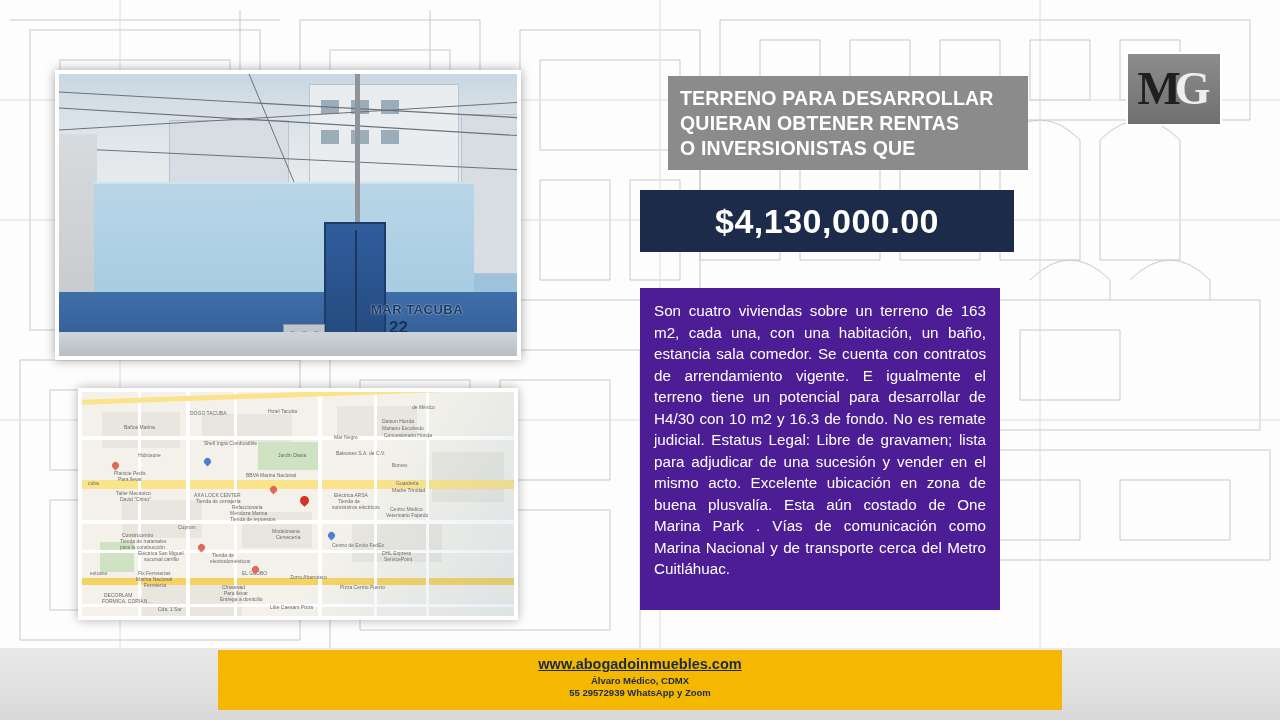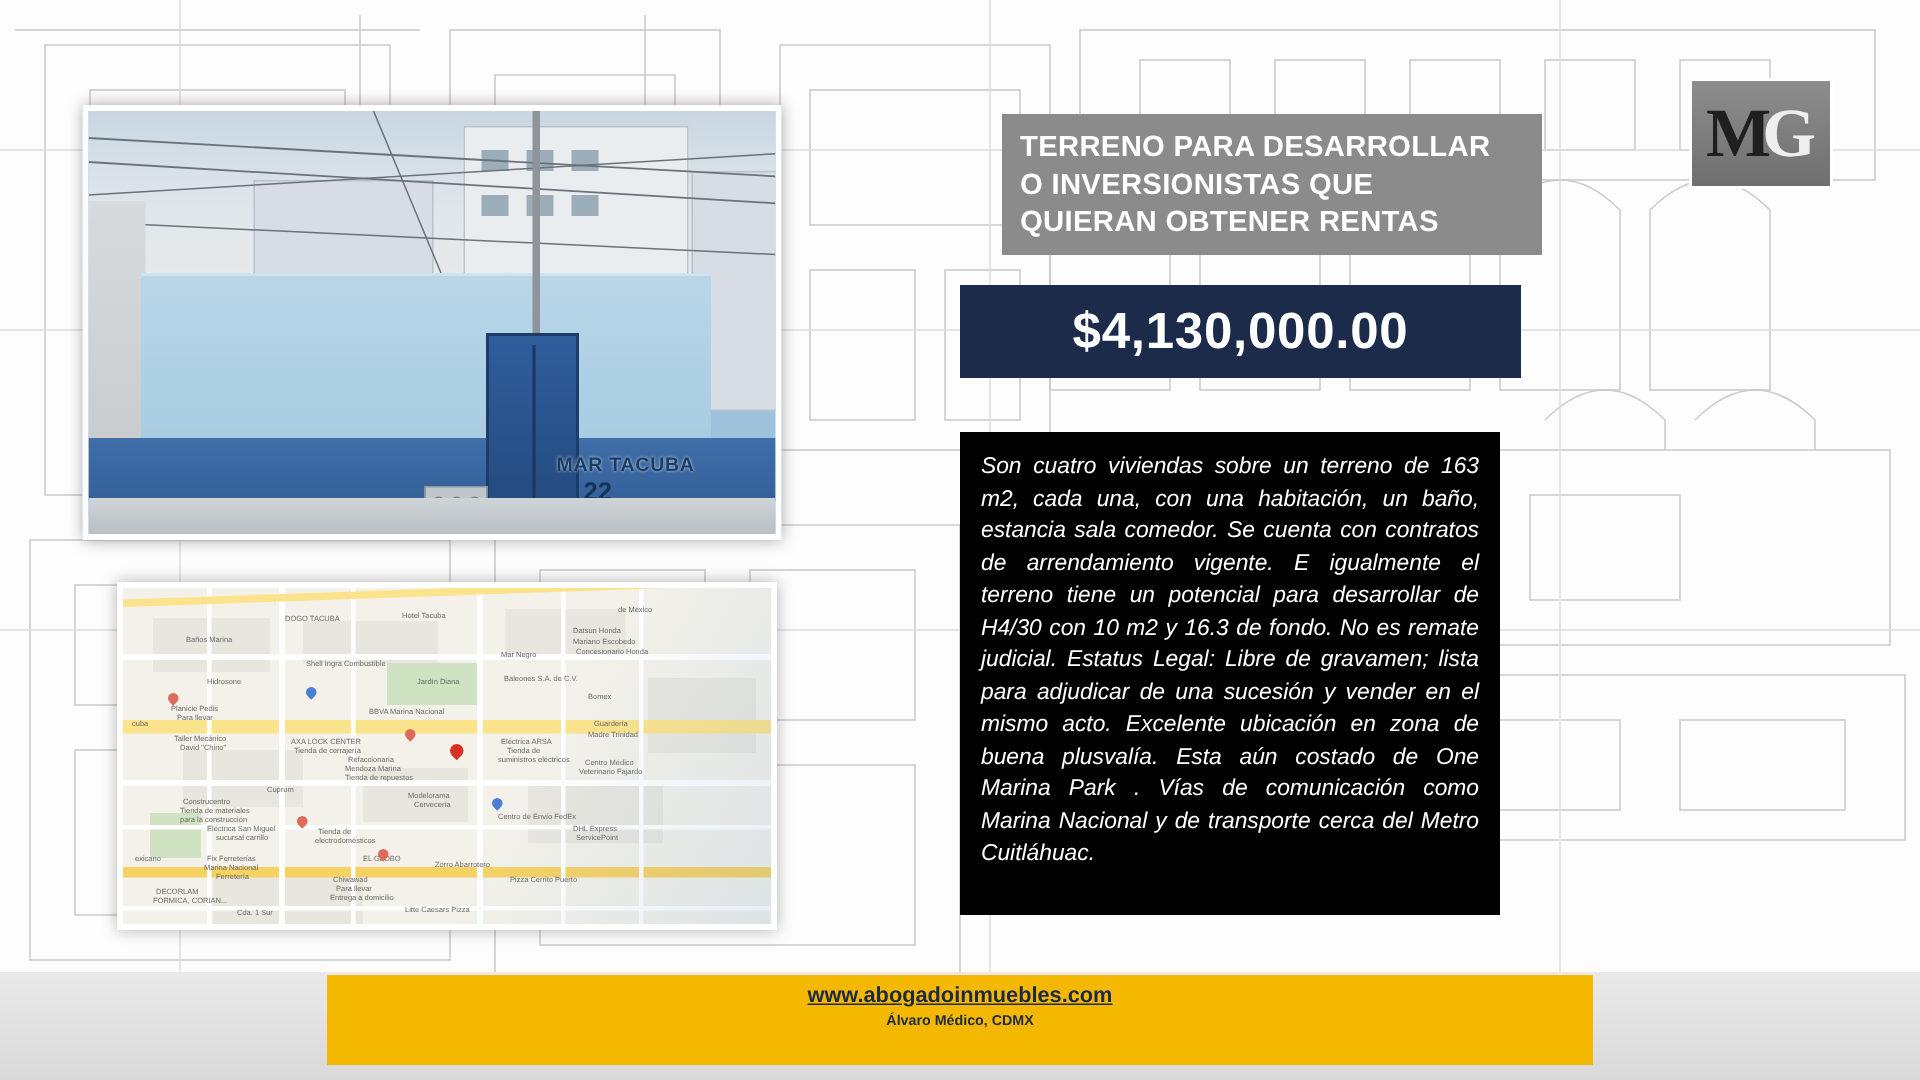--- a/index.html
+++ b/index.html
@@ -138,25 +138,24 @@
     display:flex; align-items:center; justify-content:center;
     z-index:4;
   }
   #price-box .price {
     color:#ffffff; font-size:34px; font-weight:bold; letter-spacing:0.5px;
   }
 
   #desc-box {
     position:absolute;
     left:640px; top:288px; width:360px; height:322px;
-    background:#000000;
+    background:#4c1d95;
     color:#ffffff;
     padding:12px 14px;
     z-index:4;
-    font-style:italic;
   }
   #desc-box p {
     margin:0;
     font-size:15.2px;
     line-height:21.5px;
     text-align:justify;
     font-family:"Liberation Sans", sans-serif;
   }
 
   
@@ -395,33 +394,34 @@
       <div class="mpin red" style="left: 218px; top: 104px;"></div>
       <div class="mpin" style="left: 170px; top: 174px;"></div>
       <div class="mpin" style="left: 116px; top: 152px;"></div>
       <div class="mpin blue" style="left: 246px; top: 140px;"></div>
     </div>
   <div id="map-shade"></div>
 </div>
 
 <div id="headline">
   <div class="line">TERRENO PARA DESARROLLAR</div>
+  <div class="line">QUIERAN OBTENER RENTAS</div>
   <div class="line">O INVERSIONISTAS QUE</div>
-  <div class="line">QUIERAN OBTENER RENTAS</div>
 </div>
 
 <div id="price-box">
   <span class="price">$4,130,000.00</span>
 </div>
 
 <div id="desc-box">
   <p>Son cuatro viviendas sobre un terreno de 163 m2, cada una, con una habitación, un baño, estancia sala comedor. Se cuenta con contratos de arrendamiento vigente. E igualmente el terreno tiene un potencial para desarrollar de H4/30 con 10 m2 y 16.3 de fondo. No es remate judicial. Estatus Legal: Libre de gravamen; lista para adjudicar de una sucesión y vender en el mismo acto. Excelente ubicación en zona de buena plusvalía. Esta aún costado de One Marina Park . Vías de comunicación como Marina Nacional y de transporte cerca del Metro Cuitláhuac.</p>
 </div>
 
 <div id="logo">
   <span class="m">M</span>
   <span class="g">G</span>
 </div>
 
 <div id="footer">
   <a class="site" href="#">www.abogadoinmuebles.com</a>
   <span class="addr">Álvaro Médico, CDMX</span>
+  <span class="addr">55 29572939   WhatsApp y Zoom</span>
 </div>
 
 </body></html>

